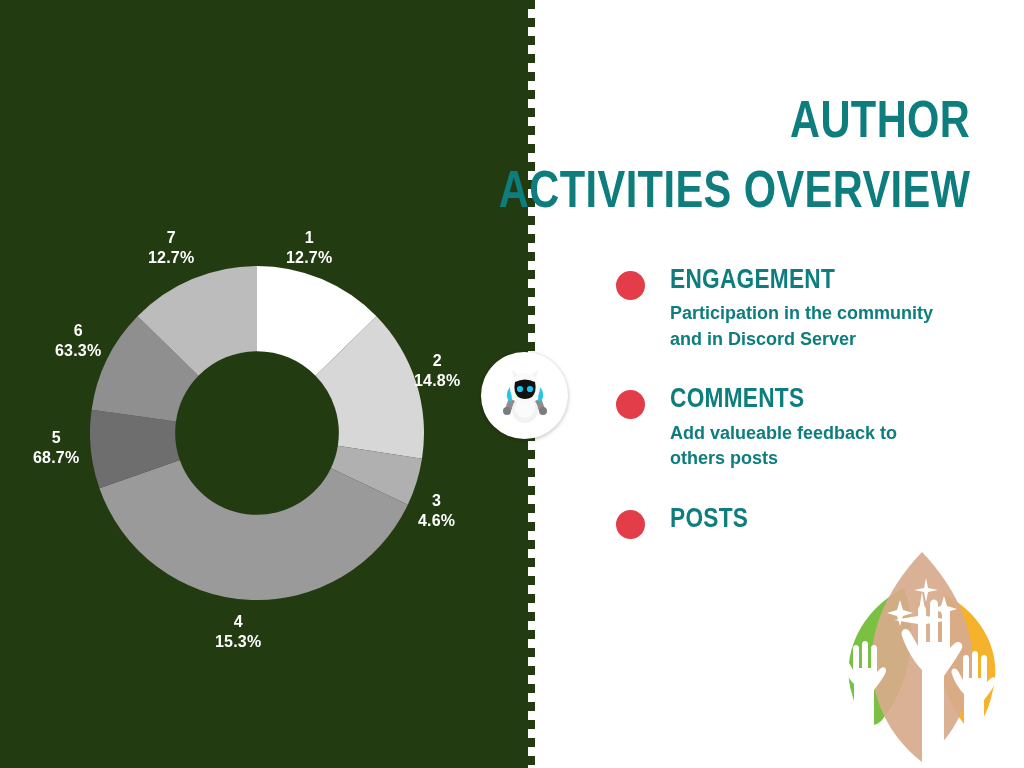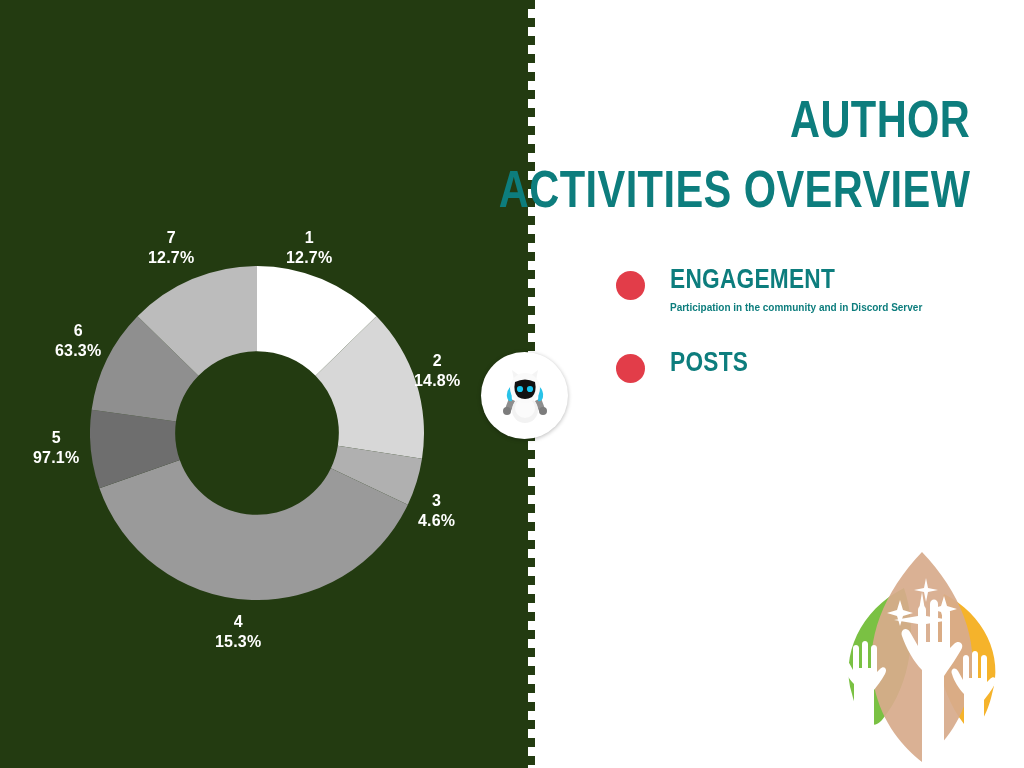--- a/index.html
+++ b/index.html
@@ -142,21 +142,21 @@
     letter-spacing: 0.3px;
     transform: scaleX(0.84);
     transform-origin: left center;
     white-space: nowrap;
     margin-bottom: 8px;
   }
   .feature-body {
     display: block;
     color: #0d7d7d;
     font-weight: bold;
-    font-size: 10px;
+    font-size: 18px;
     line-height: 1.42;
     max-width: 278px;
   }
 
   
   #logo-mark {
     position: absolute;
     right: 8px;
     bottom: 10px;
     width: 190px;
@@ -205,21 +205,21 @@
     <span class="lbl-pct">4.6%</span>
   </div>
 
   <div class="slice-label" style="left:215px; top:612px;">
     <span class="lbl-name">4</span>
     <span class="lbl-pct">15.3%</span>
   </div>
 
   <div class="slice-label" style="left:33px; top:428px;">
     <span class="lbl-name">5</span>
-    <span class="lbl-pct">97.1%</span>
+    <span class="lbl-pct">68.7%</span>
   </div>
 
   <div class="slice-label" style="left:55px; top:321px;">
     <span class="lbl-name">6</span>
     <span class="lbl-pct">63.3%</span>
   </div>
 
   <div class="slice-label" style="left:148px; top:228px;">
     <span class="lbl-name">7</span>
     <span class="lbl-pct">12.7%</span>
@@ -257,20 +257,25 @@
     </div>
 
     <div id="feature-list">
 
       <div class="feature-item">
         <span class="feature-dot"></span>
         <span class="feature-heading">ENGAGEMENT</span>
         <span class="feature-body">Participation in the community and in Discord Server</span>
       </div>
 
+      <div class="feature-item">
+        <span class="feature-dot"></span>
+        <span class="feature-heading">COMMENTS</span>
+        <span class="feature-body">Add valueable feedback to others posts</span>
+      </div>
 
       <div class="feature-item">
         <span class="feature-dot"></span>
         <span class="feature-heading">POSTS</span>
       </div>
 
     </div>
 
     <svg id="logo-mark" viewBox="0 0 190 225">
 

